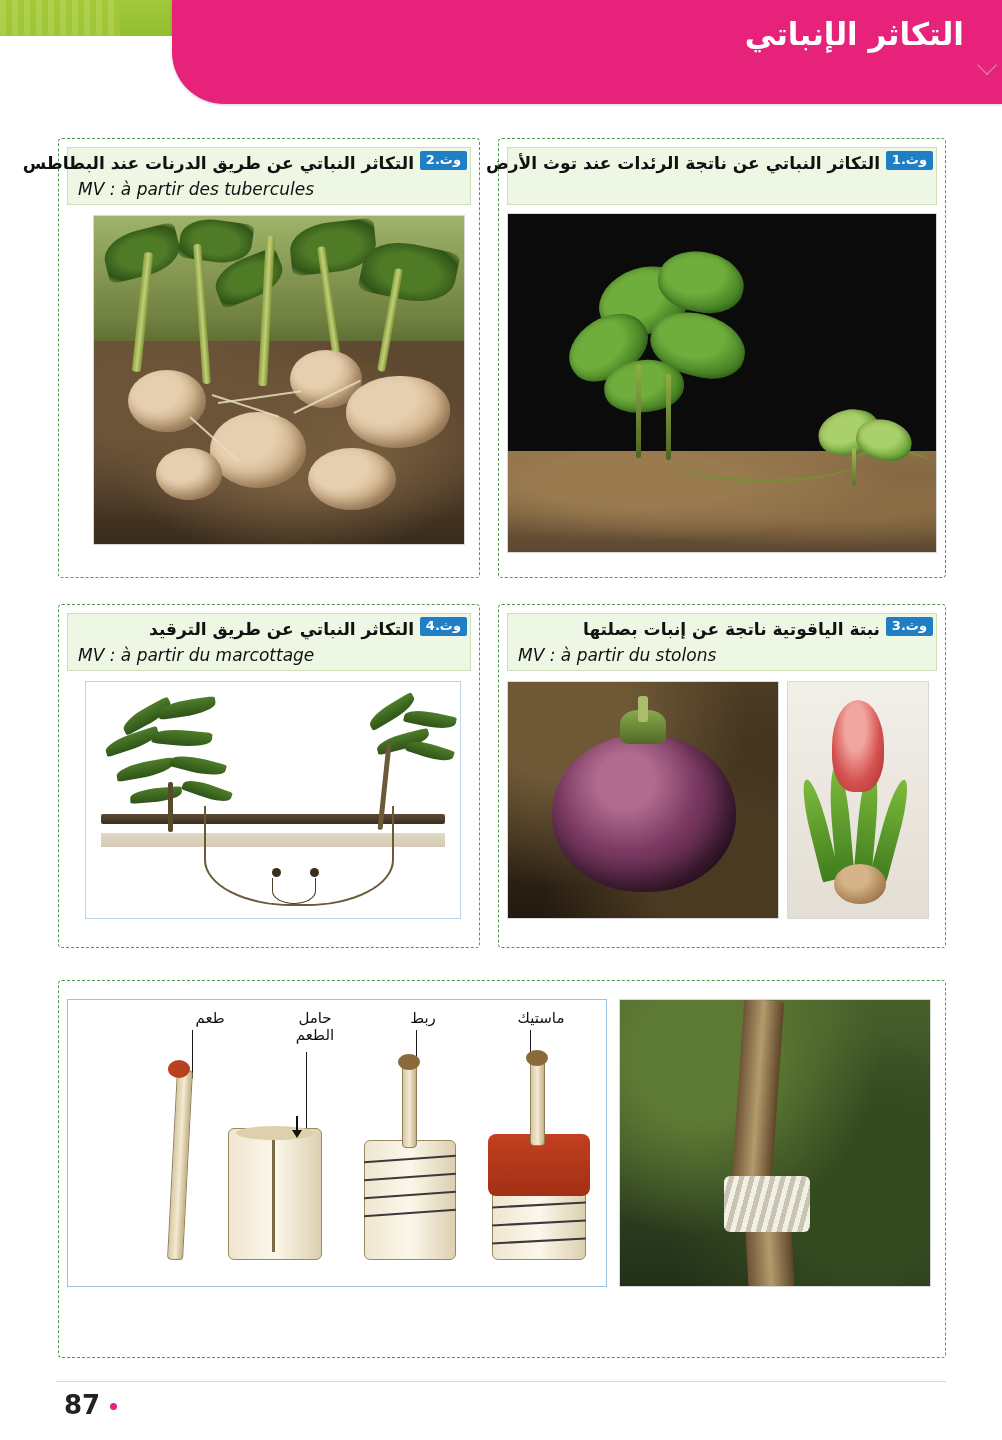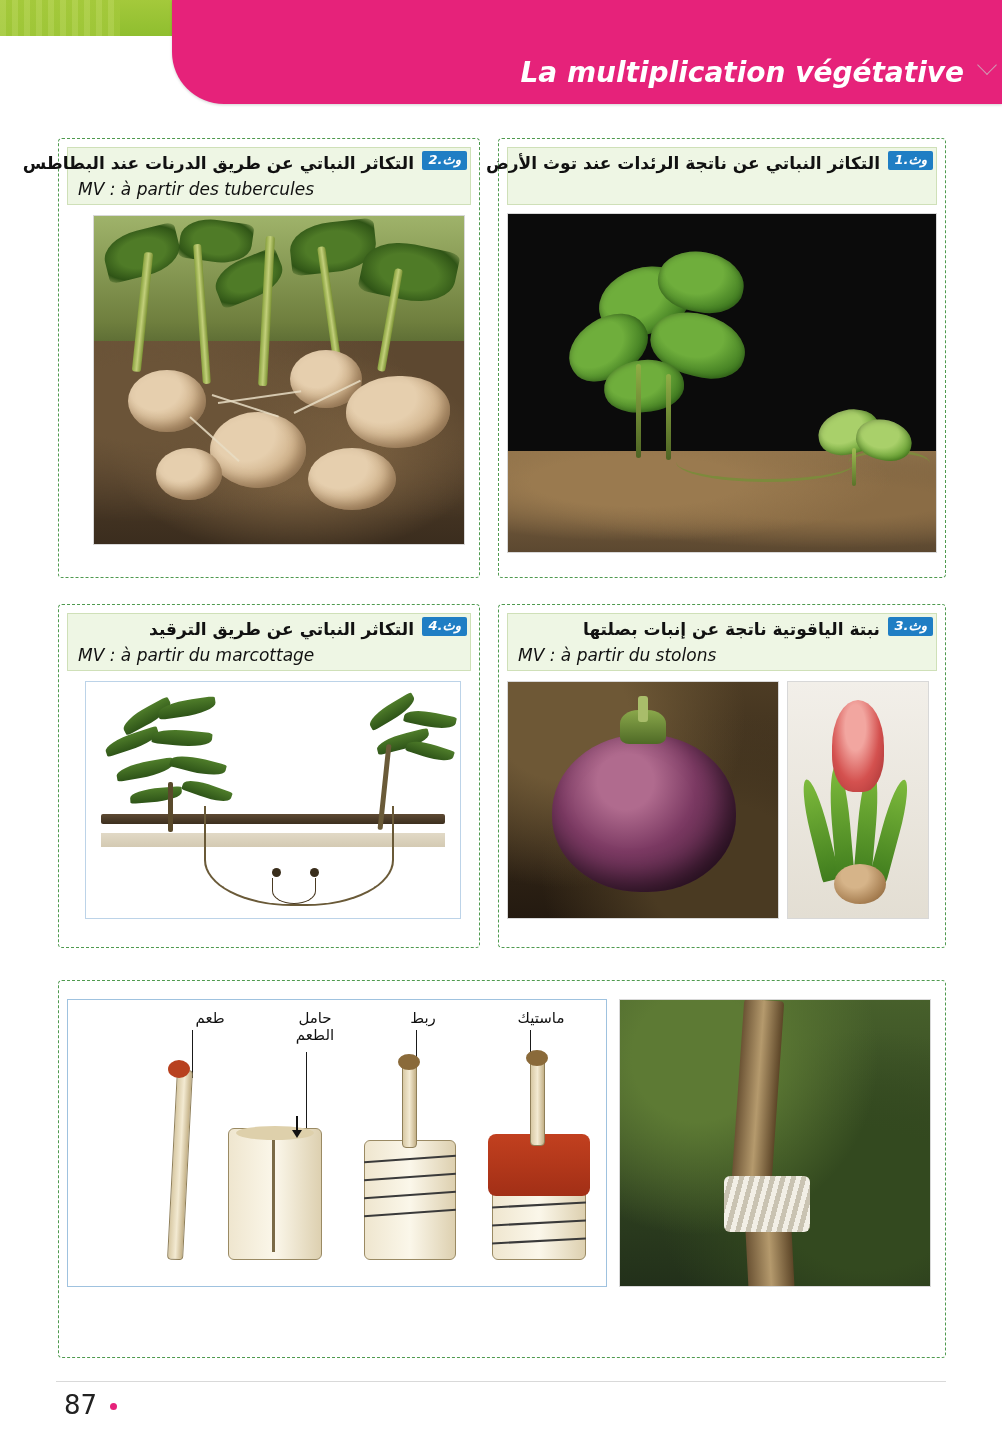--- a/index.html
+++ b/index.html
@@ -82,21 +82,20 @@
     position: absolute;
     top: 3px; right: 3px;
     background: #1f7ec4;
     color: #fff;
     font-size: 13px;
     font-weight: bold;
     padding: 2px 6px 3px 6px;
     border-radius: 2px;
     direction: rtl;
     line-height: 1.1;
-    font-style: italic;
   }
   .cap .ar {
     position: absolute;
     top: 5px; right: 56px;
     font-size: 17px;
     color: #111;
     direction: rtl;
     font-weight: 600;
     white-space: nowrap;
   }
@@ -289,41 +288,41 @@
     border-radius: 6px;
   }
 
   
   .footer-line {
     position:absolute; left:56px; right:56px; bottom:58px;
     border-top: 1px solid #d9d9d9;
   }
   .pagenum {
     position:absolute; left:64px; bottom:20px;
-    font-size: 26px; color:#222; font-weight:400;
+    font-size: 26px; color:#222; font-weight:700;
   }
   .footer-dot {
     position:absolute; left:110px; bottom:30px;
     width:7px; height:7px; background:#e6227a; border-radius:50%;
   }
   .footer-text {
     position:absolute; left:130px; bottom:22px;
     font-size: 15px; color:#111;
     direction: rtl;
     font-weight:600;
   }
 </style>
 </head>
 <body>
 
 <div class="page">
 
   <div class="header-green"></div>
   <div class="header-pink">
-    <div class="title-fr">La multiplication végétative</div>
+    <div class="title-ar">التكاثر الإنباتي</div>
   </div>
   <div class="page-corner"></div>
 
   <div class="doc" id="doc-1" style="left:498px; top:138px; width:448px; height:440px;">
     <div class="cap">
       <div class="badge">وث.1</div>
       <div class="ar">التكاثر النباتي عن ناتجة الرئدات عند توث الأرض</div>
     </div>
     <div class="photo" id="photo-stolon" style="margin-top:8px; height:340px;">
       <div class="ground2"></div>

